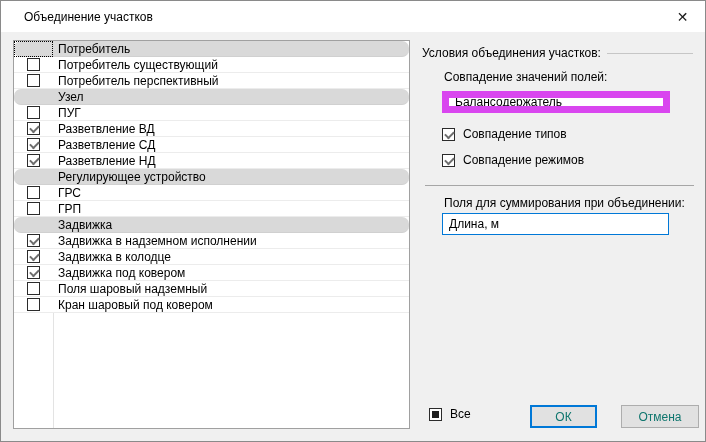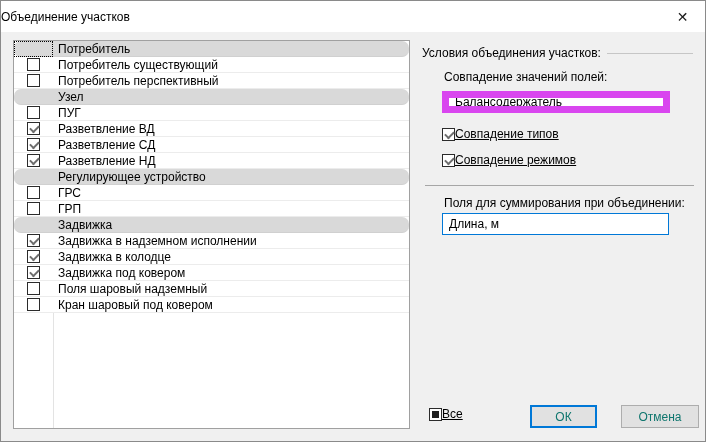--- a/index.html
+++ b/index.html
@@ -16,21 +16,21 @@
     background: #f0f0f0;
     border: 1px solid #8a8a8a;
     overflow: hidden;
   }
   
   .titlebar {
     position: absolute; left:0; top:0; right:0; height:31px;
     background:#ffffff;
     display:flex; align-items:center;
   }
-  .titlebar .title { padding-left:0; font-size:12px; color:#000; }
+  .titlebar .title { padding-left:23px; font-size:12px; color:#000; }
   .close-btn {
     position:absolute; right:0; top:0; width:45px; height:31px;
     display:flex; align-items:center; justify-content:center;
     font-size:14px; color:#1a1a1a; cursor:default;
   }
   
   .type-list {
     position:absolute; left:12px; top:39px;
     width:397px; height:389px;
     background:#ffffff;
@@ -89,21 +89,21 @@
     font-family:"Liberation Sans", sans-serif;
     font-size:12px;
     padding:0 0 0 6px;
     color:#000;
     outline:none;
   }
   .inp-match { left:441px; top:90px;  width:228px; }
   .inp-sum   { left:441px; top:212px; width:227px; border:1px solid #0078d7; }
   .cb-row { position:absolute; left:441px; display:flex; align-items:center; }
   .cb-row .cb { flex:0 0 13px; }
-  .cb-row span.txt { padding-left:0;text-decoration:underline; }
+  .cb-row span.txt { padding-left:8px; }
   .cb-types   { top:126px; }
   .cb-modes   { top:152px; }
   .separator  { position:absolute; left:424px; top:184px; width:269px; height:1px; background:#a6a6a6; }
   .lbl-sum    { position:absolute; left:443px; top:195px; }
   
   .cb-all { left:428px; top:406px; }
   .btn {
     position:absolute;
     height:23px;
     background:#e1e1e1;

